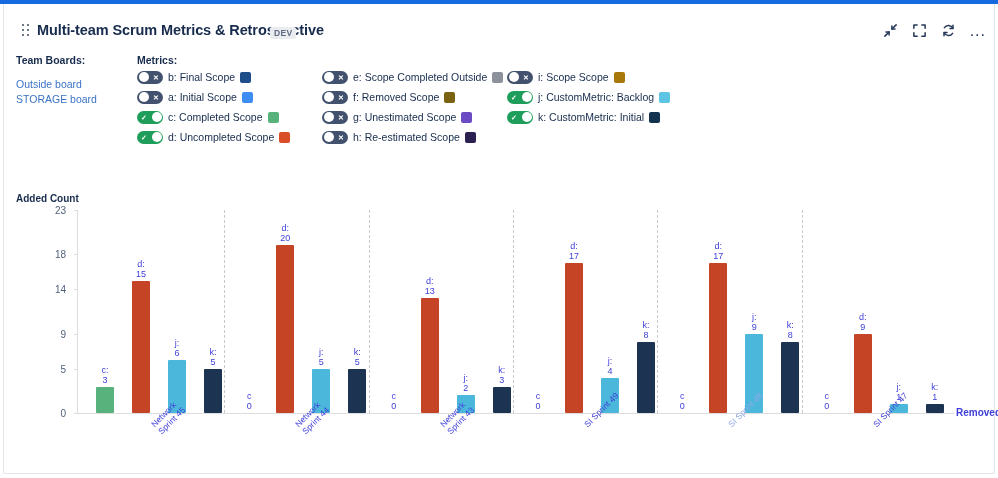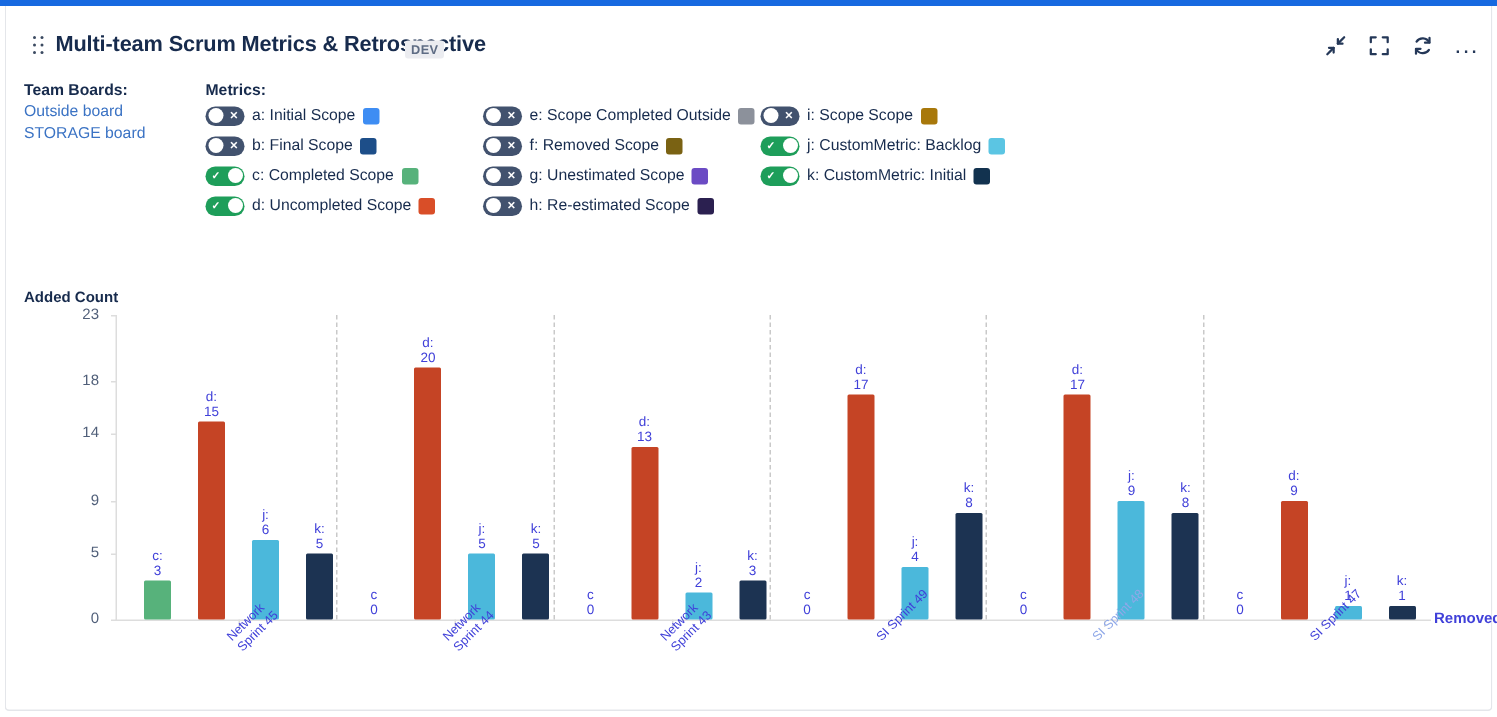--- a/index.html
+++ b/index.html
@@ -48,21 +48,21 @@
     background: #EBECF0; border-radius: 2px;
     padding: 1px 4px 1px 4px; letter-spacing: 0.3px;
   }
   .hdr-icons { position: absolute; right: 10px; top: 19px; display: flex; gap: 14px; align-items: center; }
   .hdr-icons .ic { width: 15px; height: 15px; color: #253858; cursor: pointer; display:block; }
   .hdr-icons .ic svg { display: block; }
   .dots { font-size: 16px; color: #253858; line-height: 10px; cursor: pointer; letter-spacing:1px;}
 
   
   .boards { position: absolute; left: 12px; top: 50px; width: 115px; }
-  .boards-title { font-size: 10.5px; font-weight: bold; color: #172B4D; margin-bottom: 1px; }
+  .boards-title { font-size: 10.5px; font-weight: bold; color: #172B4D; margin-bottom: 11px; }
   .board-link {
     display: block; font-size: 10.5px; color: #3B73C4;
     text-decoration: none; line-height: 15px; cursor: pointer;
   }
   .metrics { position: absolute; left: 133px; top: 50px; width: 720px; }
   .metrics-title { font-size: 10.5px; font-weight: bold; color: #172B4D; margin-bottom: 4px; }
   .metric-cols { display: flex; gap: 0px; }
   .mcol { display: flex; flex-direction: column; gap: 6px; }
   .mcol.c1 { width: 185px; }
   .mcol.c2 { width: 185px; }
@@ -205,30 +205,30 @@
 
     <div class="metrics">
       <div class="metrics-title">Metrics:</div>
       <div class="metric-cols" id="metric-cols">
           <div class="mcol c1">
             <div class="mrow">
               <span class="toggle off">
                 <span class="knob"></span>
                 <span class="mark">✕</span>
               </span>
+              <span class="mlabel">b: Final Scope</span>
+              <span class="swatch" style="background: rgb(29, 78, 137);"></span>
+            </div>
+            <div class="mrow">
+              <span class="toggle off">
+                <span class="knob"></span>
+                <span class="mark">✕</span>
+              </span>
               <span class="mlabel">a: Initial Scope</span>
               <span class="swatch" style="background: rgb(62, 141, 243);"></span>
-            </div>
-            <div class="mrow">
-              <span class="toggle off">
-                <span class="knob"></span>
-                <span class="mark">✕</span>
-              </span>
-              <span class="mlabel">b: Final Scope</span>
-              <span class="swatch" style="background: rgb(29, 78, 137);"></span>
             </div>
             <div class="mrow">
               <span class="toggle on">
                 <span class="knob"></span>
                 <span class="mark">✓</span>
               </span>
               <span class="mlabel">c: Completed Scope</span>
               <span class="swatch" style="background: rgb(87, 178, 123);"></span>
             </div>
             <div class="mrow">

